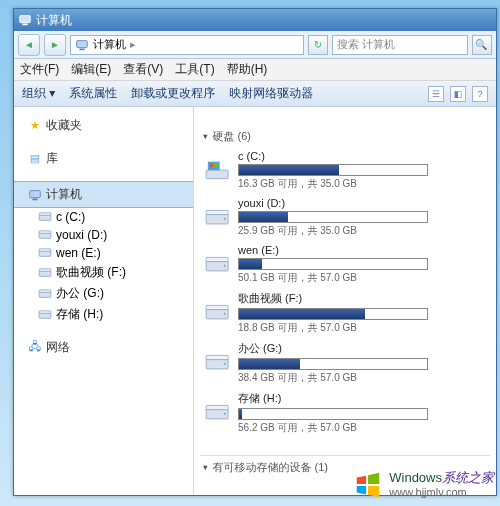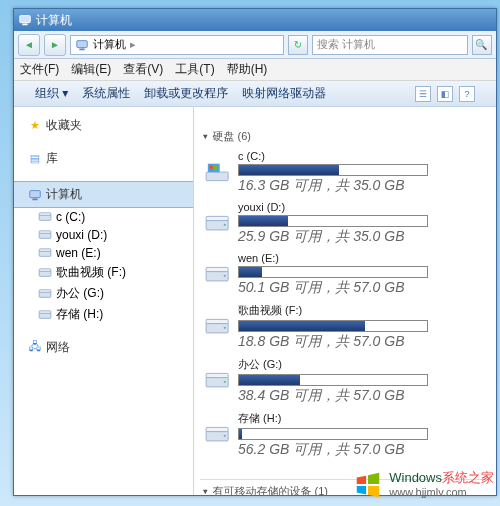--- a/index.html
+++ b/index.html
@@ -5,42 +5,42 @@
   * { box-sizing: border-box; margin: 0; padding: 0; font-family: "Microsoft YaHei", SimSun, sans-serif; }
   body { width: 500px; height: 506px; overflow: hidden; background: linear-gradient(#8dc9ef,#cde8fb); position: relative; }
   .window { position: absolute; left: 13px; top: 8px; width: 484px; height: 488px; background: #fff; border: 1px solid #3b6ea5; box-shadow: 0 0 4px rgba(0,0,0,.3); display: flex; flex-direction: column; }
   .titlebar { height: 22px; background: linear-gradient(#6fa6d9,#3e7bbd); display: flex; align-items: center; padding: 0 4px; color: #fff; font-size: 12px; }
   .titlebar .icon { width: 14px; height: 14px; margin-right: 4px; display: flex; align-items: center; justify-content: center; }
   .navbar { height: 28px; background: #e9f1fa; border-bottom: 1px solid #b8c9dc; display: flex; align-items: center; padding: 2px 4px; gap: 4px; }
   .navbtn { width: 22px; height: 22px; border: 1px solid #a8bdd6; border-radius: 3px; background: linear-gradient(#fefefe,#dbe7f3); display: flex; align-items: center; justify-content: center; font-size: 10px; color: #4a6; }
   .addrfield { flex: 1; height: 20px; border: 1px solid #9fb6d1; background: #fff; display: flex; align-items: center; padding: 0 4px; font-size: 11px; }
   .addrfield .micon { width: 14px; height: 14px; margin-right: 4px; }
   .smallbtn { width: 20px; height: 20px; border: 1px solid #9fb6d1; background: linear-gradient(#fefefe,#dbe7f3); display: flex; align-items: center; justify-content: center; font-size: 10px; color: #3b6; }
-  .searchbox { width: 156px; height: 20px; border: 1px solid #9fb6d1; background: #fff; display: flex; align-items: center; padding: 0 4px; font-size: 11px; color: #888; }
+  .searchbox { width: 136px; height: 20px; border: 1px solid #9fb6d1; background: #fff; display: flex; align-items: center; padding: 0 4px; font-size: 11px; color: #888; }
   .menubar { height: 22px; background: #f3f3f3; border-bottom: 1px solid #d6d6d6; display: flex; align-items: center; padding: 0 6px; gap: 12px; font-size: 12px; }
   .menubar span { color: #222; }
-  .toolbar { height: 26px; background: linear-gradient(#eef4fb,#d7e5f4); border-bottom: 1px solid #c2d2e4; display: flex; align-items: center; padding: 0 21px; gap: 14px; font-size: 12px; color: #1a3a6a; }
+  .toolbar { height: 26px; background: linear-gradient(#eef4fb,#d7e5f4); border-bottom: 1px solid #c2d2e4; display: flex; align-items: center; padding: 0 8px; gap: 14px; font-size: 12px; color: #1a3a6a; }
   .toolbar .rightico { margin-left: auto; display: flex; gap: 6px; }
   .rightico div { width: 16px; height: 16px; border: 1px solid #9fb6d1; background: #fff; display:flex; align-items:center; justify-content:center; font-size:9px; color:#5887c8;}
   .content { flex: 1; display: flex; overflow: hidden; }
   .sidebar { width: 180px; border-right: 1px solid #d6d6d6; padding: 6px 0; font-size: 12px; overflow:hidden;}
   .sbitem { padding: 2px 6px 2px 24px; display: flex; align-items: center; gap: 4px; position: relative; }
   .sbhdr { padding: 4px 6px 4px 14px; display: flex; align-items: center; gap: 4px; color:#333;}
   .sbhdr.sel, .sbitem.sel { background: #cfe3f6; border:1px solid #8cb4e4; border-left:none; border-right:none;}
   .sbico { width: 14px; height: 14px; display:flex; align-items:center; justify-content:center; font-size:11px; }
   .panel { flex: 1; padding: 20px 6px; overflow-y: hidden; }
   .section { font-size: 11px; color:#555; padding:2px 0 4px 4px; display:flex; align-items:center; gap:4px;}
   .section::before { content:"▸"; font-size:9px; transform:rotate(90deg); display:inline-block;}
   .drive { display:flex; align-items:center; padding:2px 4px 4px 4px; gap:6px;}
   .drvico { width:28px; height:22px; display:flex; align-items:center; justify-content:center; }
   .drvbody { flex:1; }
   .drvname { font-size:11px; color:#222; }
   .drvbar { width: 190px; height: 12px; border:1px solid #888; margin-top:2px; background:#fff; display:flex;}
   .drvfill { background: linear-gradient(#3b64a9,#1e3a70); }
-  .drvtxt { font-size: 14px; color:#666; margin-top:1px;font-style:italic;}
+  .drvtxt { font-size: 10px; color:#666; margin-top:1px;}
   .watermark { position:absolute; right: 6px; bottom: 6px; display:flex; align-items:center; gap:6px; font-size:13px;}
   .watermark .wlogo { width:30px; height:30px; }
   .watermark .wtxt { line-height:1.1; }
   .watermark .wurl { font-size:11px; color:#666;}
 </style>
 </head>
 <body>
 
 <div class="window">
   <div class="titlebar">
@@ -291,16 +291,16 @@
 <div class="watermark">
   <span class="wlogo">
     <svg width="30" height="30" viewBox="0 0 32 32">
       <polygon points="4,8 14,6 14,15 4,15" fill="#f25022"></polygon>
       <polygon points="16,5.6 28,3 28,15 16,15" fill="#7fba00"></polygon>
       <polygon points="4,17 14,17 14,26 4,24" fill="#00a4ef"></polygon>
       <polygon points="16,17 28,17 28,29 16,26.4" fill="#ffb900"></polygon>
     </svg>
   </span>
   <span class="wtxt">
-    <span style="font-weight:400;color:#14532d;text-align:center;">Windows</span><span style="color:#ef4444;">系统之家</span><br>
+    <span style="font-weight:400;color:#14532d;text-align:center;">Windows</span><span style="color:#4c1d95;font-style:italic;">系统之家</span><br>
     <span class="wurl">www.bjjmlv.com</span>
   </span>
 </div>
 
 </body></html>

